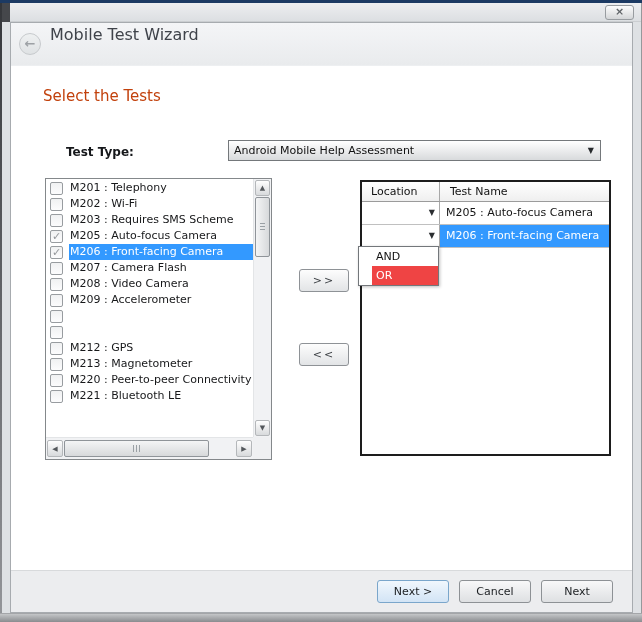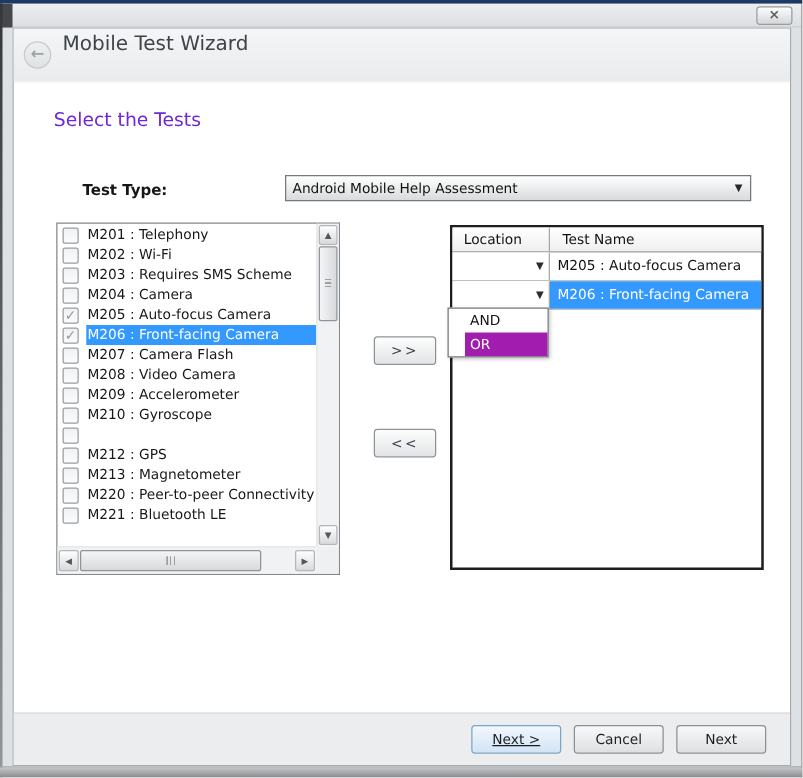--- a/index.html
+++ b/index.html
@@ -21,21 +21,21 @@
 
   
   .dialog { position: absolute; left: 10px; top: 22px; width: 623px; height: 591px; background: #ffffff; border: 1px solid #a7abaf; }
 
   .wizard-header { position: absolute; left: 0; top: 0; width: 621px; height: 43px; background: linear-gradient(#f4f5f7, #e9ebed); border-bottom: 1px solid #edeff1; }
   .back-circle { position: absolute; left: 8px; top: 10px; width: 22px; height: 22px; border-radius: 50%;
                  border: 1px solid #c7cacd; background: linear-gradient(#eef0f1, #dfe2e4);
                  color: #9da1a5; font-size: 13px; font-weight: bold; line-height: 20px; text-align: center; }
   .wizard-title { position: absolute; left: 39px; top: 2px; font-size: 16px; color: #3f434a; text-align: right; }
 
-  .page-heading { position: absolute; left: 32px; top: 64px; font-size: 15px; color: #6d28d9; }
+  .page-heading { position: absolute; left: 32px; top: 64px; font-size: 15px; color: #c2410c; }
 
   .testtype-label { position: absolute; left: 55px; top: 122px; font-size: 12px; font-weight: bold; color: #15171a; }
   .combo { position: absolute; left: 217px; top: 117px; width: 373px; height: 21px; border: 1px solid #74787b;
            background: linear-gradient(#ffffff, #d8dadc); font-size: 11px; color: #111; line-height: 19px; padding-left: 5px; }
   .combo .arrow { position: absolute; right: 6px; top: 0; line-height: 19px; font-size: 8px; color: #26292c; }
 
   
   .listbox { position: absolute; left: 34px; top: 155px; width: 227px; height: 282px; border: 1px solid #84888b; background: #fff; }
   .list-items { position: absolute; left: 0; top: 1px; right: 18px; }
   .list-item { display: flex; align-items: center; height: 16px; }
@@ -79,27 +79,27 @@
   .hcell.name { flex: 1; padding-left: 10px; }
   .tbl-row { display: flex; height: 23px; border-bottom: 1px solid #c0c0c0; }
   .cell-op { width: 78px; border-right: 1px solid #a8a8a8; position: relative; background: #fff; }
   .cell-op .arrow { position: absolute; right: 4px; top: 0; line-height: 21px; font-size: 8px; color: #2b2e31; }
   .cell-name { flex: 1; font-size: 11px; color: #141414; line-height: 21px; padding-left: 6px; white-space: nowrap; overflow: hidden; }
   .tbl-row.highlight .cell-name { background: #3399ff; color: #fff; }
 
   .op-popup { position: absolute; left: 347px; top: 223px; width: 81px; height: 40px; background: #fff;
               border: 1px solid #73777b; box-shadow: 1px 1px 3px rgba(0,0,0,.25); z-index: 9; }
   .op-option { height: 19px; font-size: 11px; line-height: 19px; padding-left: 4px; color: #121212; margin-left: 13px; }
-  .op-option.highlight { background: #a21caf; color: #fff; }
+  .op-option.highlight { background: #ef4444; color: #fff; }
 
   
   .footer { position: absolute; left: 0; right: 0; bottom: 0; height: 42px; background: #ecedef; border-top: 1px solid #d8dadc;
             display: flex; justify-content: flex-end; align-items: center; gap: 10px; padding-right: 19px; }
   .btn { width: 72px; height: 23px; border-radius: 3px; font-size: 11px; text-align: center; line-height: 21px; color: #1b1e21; }
-  .btn-next { border: 1px solid #7aa6cb; background: linear-gradient(#f1f7fd, #d2e4f5); text-decoration: underline; }
+  .btn-next { border: 1px solid #7aa6cb; background: linear-gradient(#f1f7fd, #d2e4f5); }
   .btn-plain { border: 1px solid #8d9195; background: linear-gradient(#f8f8f9, #dee0e2); }
 </style>
 </head>
 <body>
 
 <div class="window">
   <div class="top-strip"></div>
   <div class="titlebar">
     <div class="close-btn">
       <span>×</span>
@@ -135,24 +135,20 @@
           </div>
         <div class="list-item">
             <span class="cb"></span>
             <span class="item-label">M202 : Wi-Fi</span>
           </div>
         <div class="list-item">
             <span class="cb"></span>
             <span class="item-label">M203 : Requires SMS Scheme</span>
           </div>
         <div class="list-item">
-            <span class="cb"></span>
-            <span class="item-label">M204 : Camera</span>
-          </div>
-        <div class="list-item">
             <span class="cb">✓</span>
             <span class="item-label">M205 : Auto-focus Camera</span>
           </div>
         <div class="list-item selected">
             <span class="cb">✓</span>
             <span class="item-label">M206 : Front-facing Camera</span>
           </div>
         <div class="list-item">
             <span class="cb"></span>
             <span class="item-label">M207 : Camera Flash</span>
@@ -160,21 +156,20 @@
         <div class="list-item">
             <span class="cb"></span>
             <span class="item-label">M208 : Video Camera</span>
           </div>
         <div class="list-item">
             <span class="cb"></span>
             <span class="item-label">M209 : Accelerometer</span>
           </div>
         <div class="list-item">
             <span class="cb"></span>
-            <span class="item-label">M210 : Gyroscope</span>
           </div>
         <div class="list-item">
             <span class="cb"></span>
           </div>
         <div class="list-item">
             <span class="cb"></span>
             <span class="item-label">M212 : GPS</span>
           </div>
         <div class="list-item">
             <span class="cb"></span>

